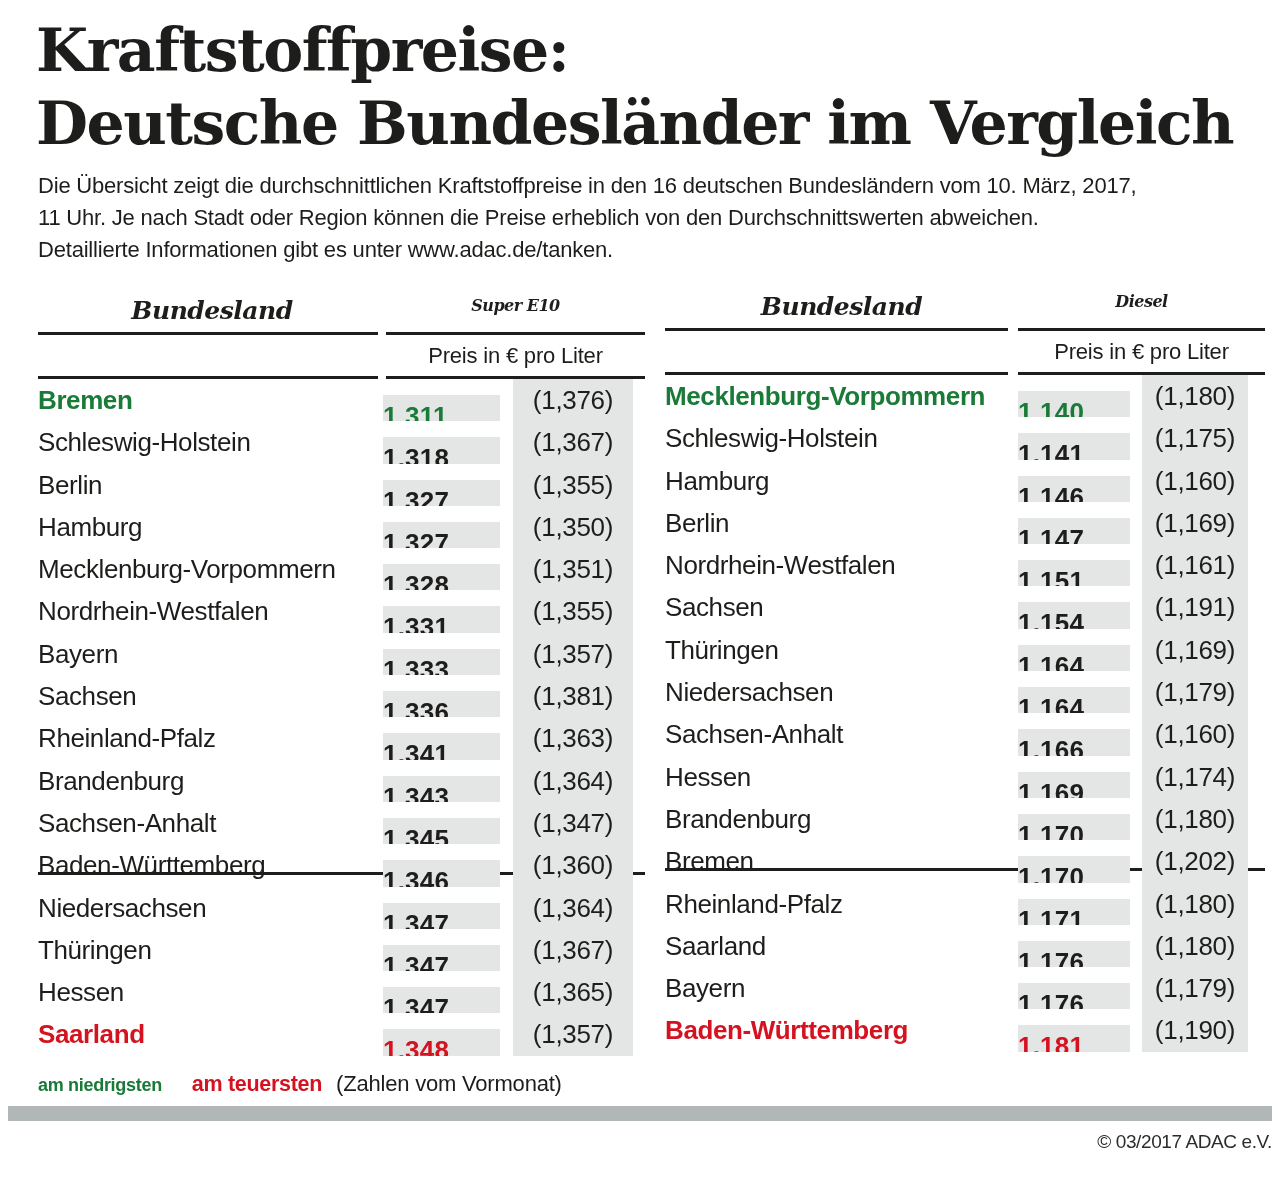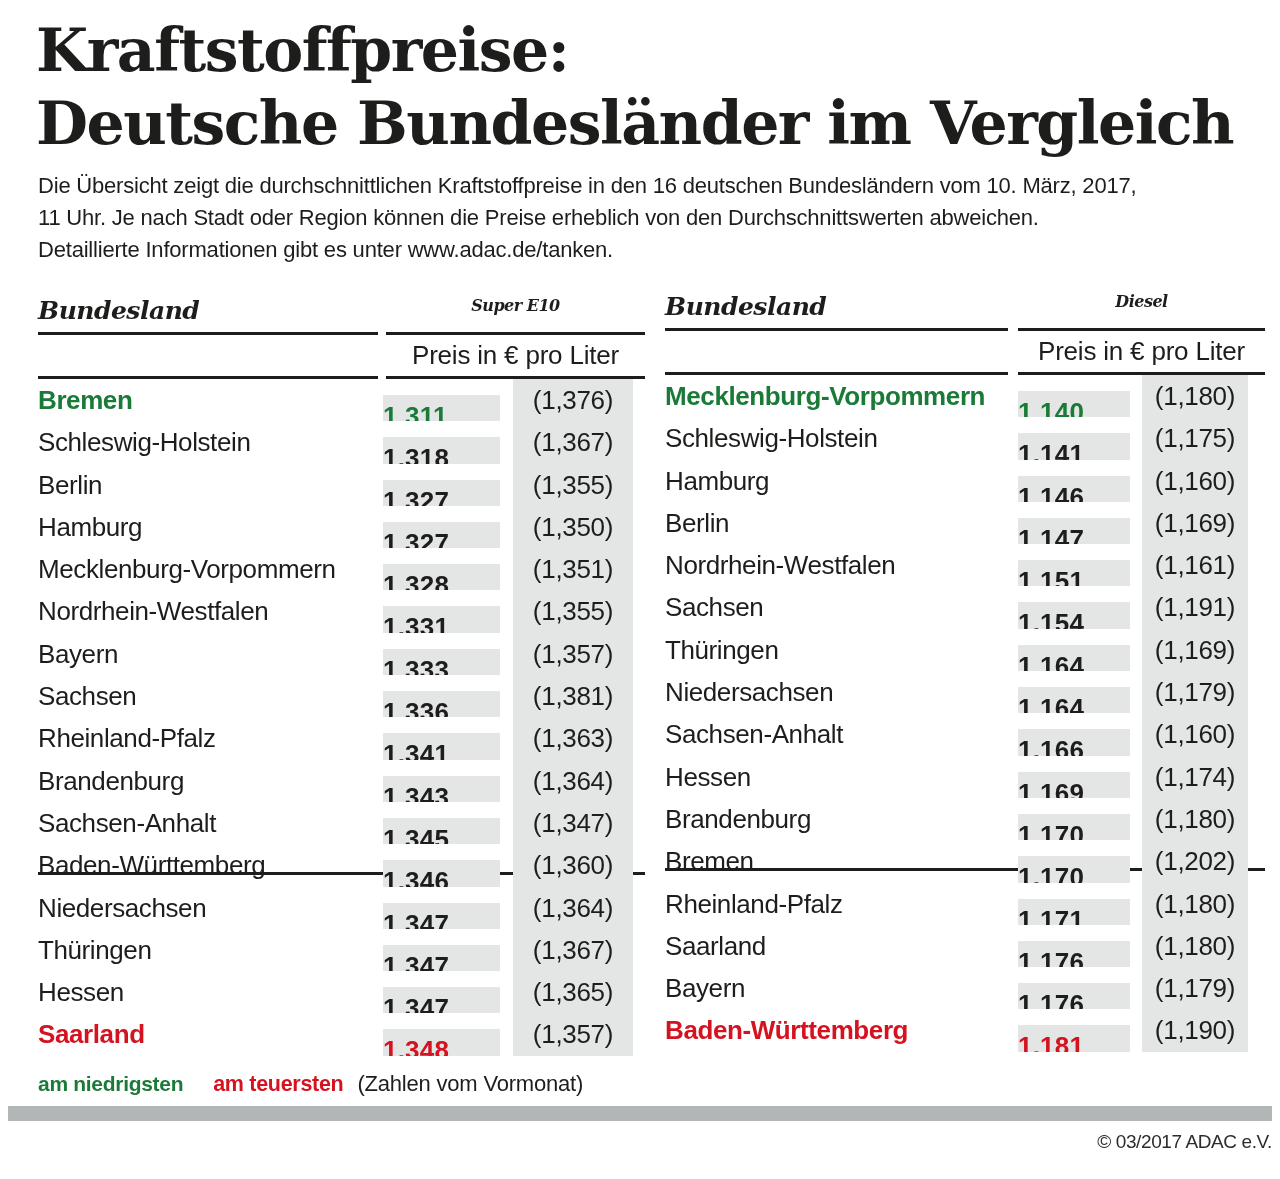--- a/index.html
+++ b/index.html
@@ -28,57 +28,57 @@
     position:absolute;left:38px;top:170px;
     font-size:22px;line-height:32px;letter-spacing:-0.2px;white-space:nowrap;
   }
   
   .ftable{position:absolute;}
   .t-left{left:38px;top:288px;width:607px;}
   .t-right{left:665px;top:284px;width:600px;}
 
   .thead{display:flex;height:44px;}
   .name-h{flex:1;font-family:"DejaVu Serif",serif;font-style:italic;font-weight:700;
-    font-size:25px;padding-top:8px;letter-spacing:-0.5px;}
+    font-size:25px;padding-top:8px;letter-spacing:-0.5px;text-align:center;}
   .fuel-h{font-family:"DejaVu Serif",serif;font-style:italic;font-weight:700;
     font-size:16px;padding-top:8px;text-align:center;letter-spacing:-0.5px;}
   .t-left .fuel-h{width:259px;}
   .t-right .fuel-h{width:247px;}
 
   .rule-row{display:flex;height:3px;}
   .rule{height:3px;background:var(--c-rule);}
   .rule-name{flex:1;}
   .rule-gap{background:#ffffff;}
   .t-left .rule-gap{width:8px;}
   .t-right .rule-gap{width:10px;}
   .t-left .rule-price{width:259px;}
   .t-right .rule-price{width:247px;}
 
   .subhead{display:flex;height:41px;}
   .sub-space{flex:1;}
-  .unit-h{font-size:26px;line-height:41px;text-align:center;letter-spacing:-0.2px;}
+  .unit-h{font-size:22px;line-height:41px;text-align:center;letter-spacing:-0.2px;}
   .t-left .unit-h{width:259px;}
   .t-right .unit-h{width:247px;}
 
   .tbody{height:493px;}
   .trow{display:grid;height:42.3px;}
   .t-left .trow{grid-template-columns:340px 5px 117px 13px 120px;width:595px;}
   .t-right .trow{grid-template-columns:345px 8px 112px 12px 106px;width:583px;}
   .cell{line-height:42.3px;font-size:26px;overflow:hidden;white-space:nowrap;}
   .cell.name{letter-spacing:-0.4px;}
   .cell.val{background:var(--c-cell);text-align:left;font-weight:700;letter-spacing:0.2px;margin-top:16px;}
   .cell.prev{background:var(--c-cell);text-align:center;letter-spacing:-0.3px;}
   .trow.hl-lowest .name,.trow.hl-lowest .val{color:var(--c-low);font-weight:700;}
   .trow.hl-highest .name,.trow.hl-highest .val{color:var(--c-high);font-weight:700;}
   .bottom-rule{width:100%;}
 
   
   .legend{position:absolute;left:38px;top:1071px;display:flex;align-items:baseline;
     font-size:22px;white-space:nowrap;}
-  .leg-low{color:var(--c-low);font-weight:700;font-size:21px;margin-right:30px;letter-spacing:-0.3px;}
+  .leg-low{color:var(--c-low);font-weight:700;font-size:18px;margin-right:30px;letter-spacing:-0.3px;}
   .leg-high{color:var(--c-high);font-weight:700;font-size:21.5px;margin-right:14px;letter-spacing:-0.3px;}
   .leg-note{letter-spacing:-0.2px;}
   .bottom-bar{position:absolute;left:8px;right:8px;top:1106px;height:15px;background:var(--c-bar);}
   .copyright{position:absolute;right:8px;top:1131px;font-size:19px;letter-spacing:-0.4px;color:#2c2c2c;}
 </style>
 </head>
 <body>
 
 <div class="page">
 

